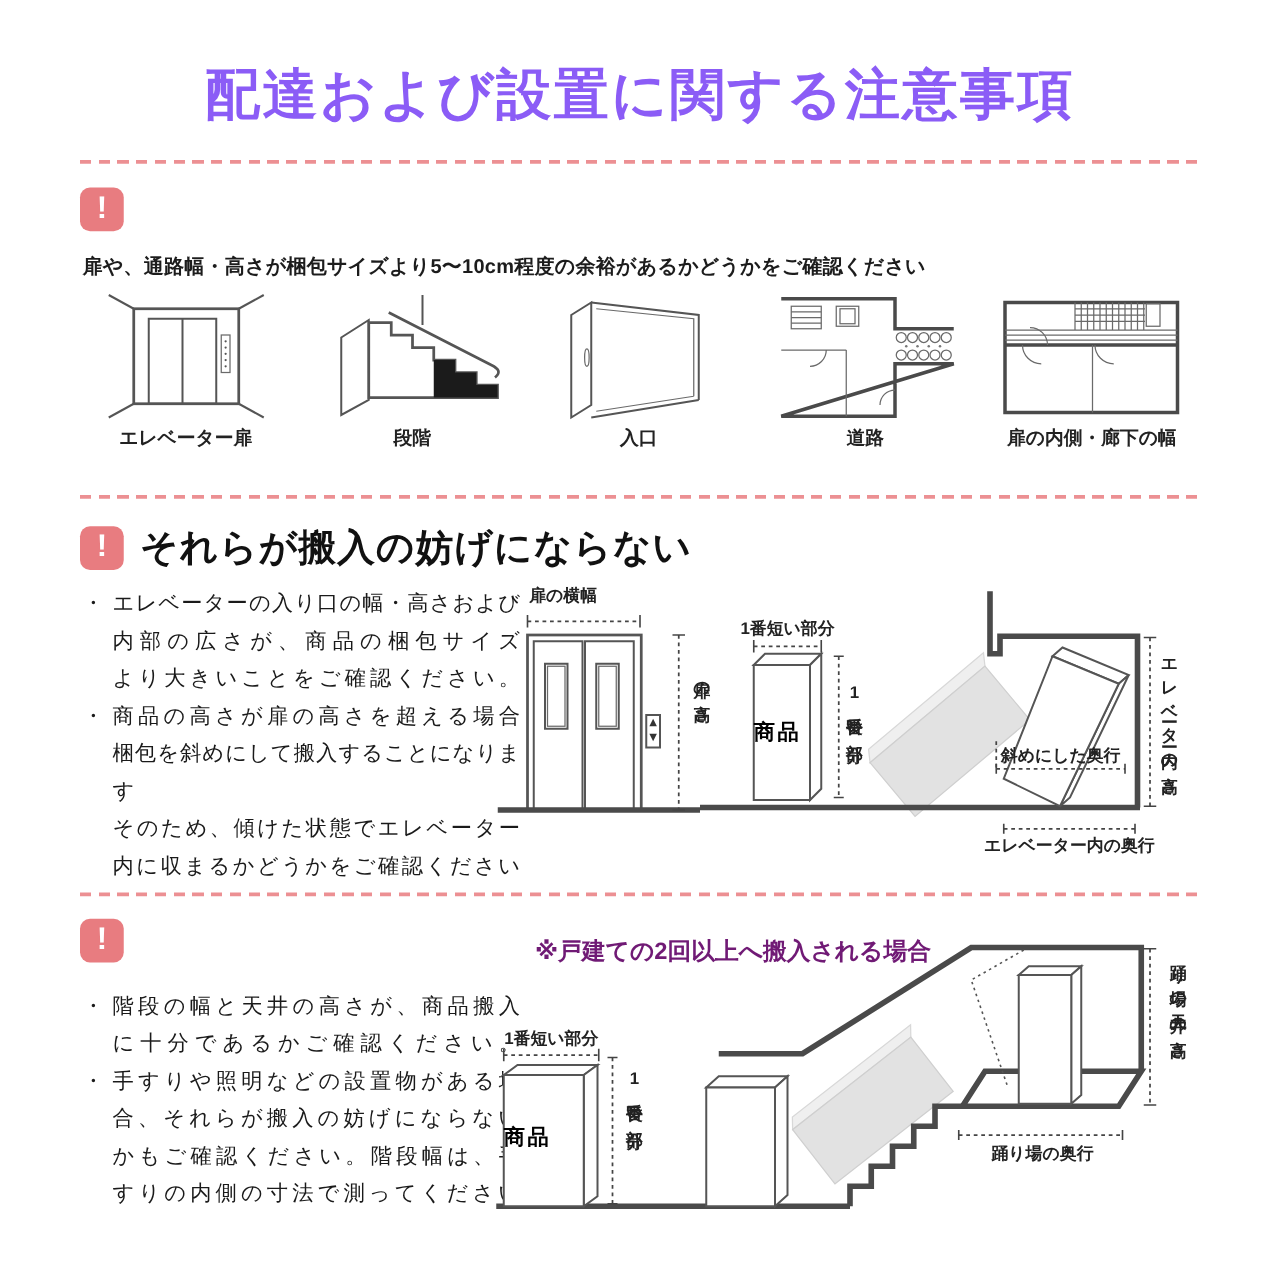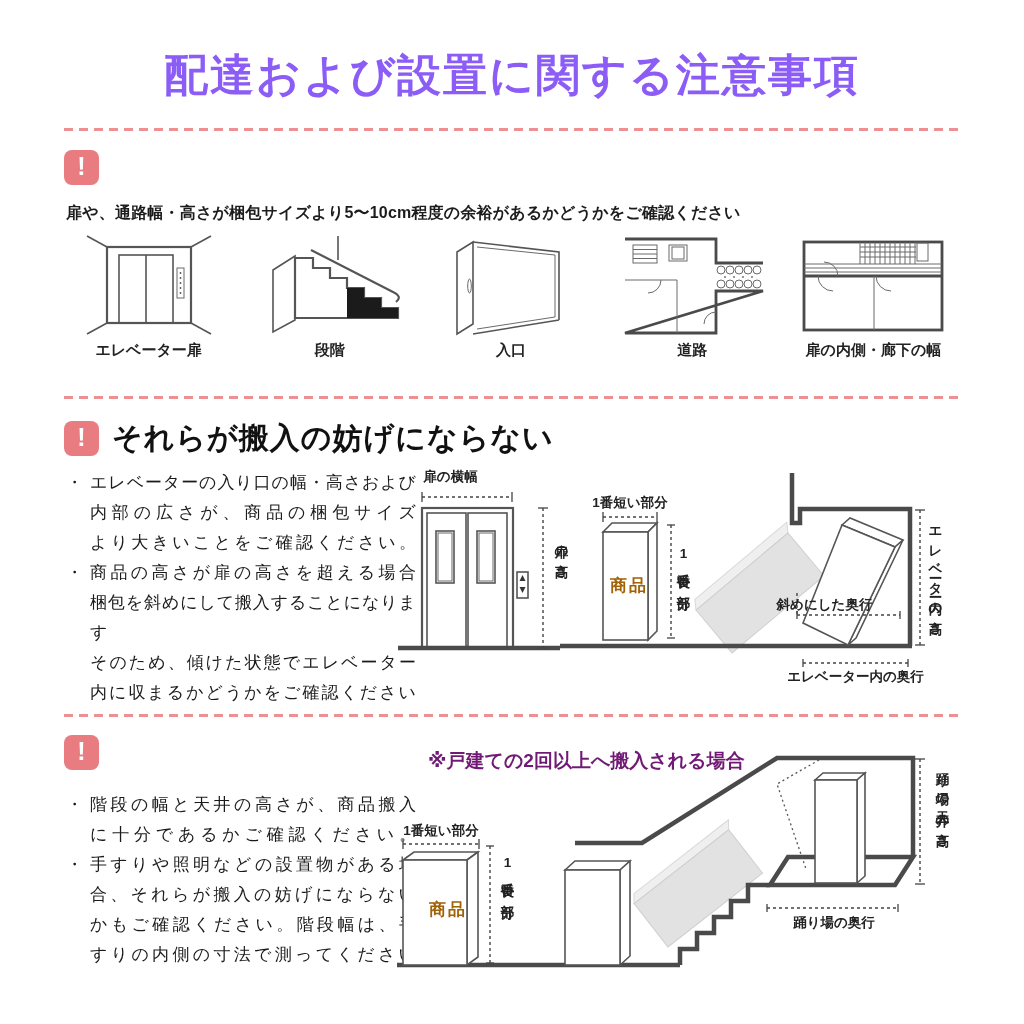--- a/index.html
+++ b/index.html
@@ -30,21 +30,21 @@
   .bullet { display:flex; }
   .bullet-marker { width:26px; font-size:17px; line-height:30px; padding-left:2px; color:#1a1a1a; }
   .bullet-text { flex:1; font-size:17px; line-height:30px; white-space:pre-line;
                  text-align:justify; text-align-last:justify; color:#1a1a1a; }
 
   .abs-svg { position:absolute; display:block; }
   .dlabel { position:absolute; font-size:13.5px; font-weight:700; color:#222; text-align:center; }
   .vlabel { position:absolute; font-size:13.5px; font-weight:700; color:#222;
             writing-mode:vertical-rl; letter-spacing:2px; }
   .vlabel.up { text-orientation:upright; }
-  .plabel { position:absolute; font-size:17px; font-weight:700; letter-spacing:2px; text-align:right; color:#a16207; }
+  .plabel { position:absolute; font-size:17px; font-weight:700; letter-spacing:2px; text-align:left; color:#000000; }
   .note { position:absolute; font-size:19px; font-weight:700; color:#701a75; }
 
   svg { display:block; }
   .s  { stroke:#555; fill:none; stroke-width:1.6; }
   .sw { stroke:#555; fill:#fff;  stroke-width:1.6; }
   .s2 { stroke:#555; fill:none; stroke-width:2.2; }
   .thin  { stroke:#6a6a6a; fill:none; stroke-width:1; }
   .thick { stroke:#4a4a4a; fill:none; stroke-width:4.5; stroke-linejoin:miter; }
   .thick3{ stroke:#4a4a4a; fill:none; stroke-width:2.8; }
   .dash { stroke:#444; fill:none; stroke-width:1.4; stroke-dasharray:3 3; }
@@ -233,21 +233,21 @@
     <line class="tick" x1="355" y1="45" x2="365" y2="45"></line>
       <line class="tick" x1="355" y1="180" x2="365" y2="180"></line>
 
     <line class="dash" x1="243" y1="198" x2="348" y2="198"></line>
     <line class="tick" x1="243" y1="194" x2="243" y2="202"></line>
       <line class="tick" x1="348" y1="194" x2="348" y2="202"></line>
   </svg>
   <div class="dlabel" style="left:578px; top:494px; width:104px">1番短い部分</div>
   <div class="plabel" style="left:603px; top:574px; width:45px">商品</div>
   <div class="vlabel up" style="left:674px; top:546px">1番長い部分</div>
-  <div class="dlabel" style="left:762px; top:596px; width:125px">斜めにした奥行</div>
+  <div class="dlabel" style="left:786px; top:596px; width:125px">斜めにした奥行</div>
   <div class="vlabel" style="left:926px; top:518px">エレベーター内の高さ</div>
   <div class="dlabel" style="left:773px; top:668px; width:165px">エレベーター内の奥行</div>
 
   <div class="sep" style="top:714px"></div>
 
   <div class="sec-head" style="left:64px; top:735px">
     <div class="alert-icon">!</div>
   </div>
   <div class="note" style="left:428px; top:748px">※戸建ての2回以上へ搬入される場合</div>
 

